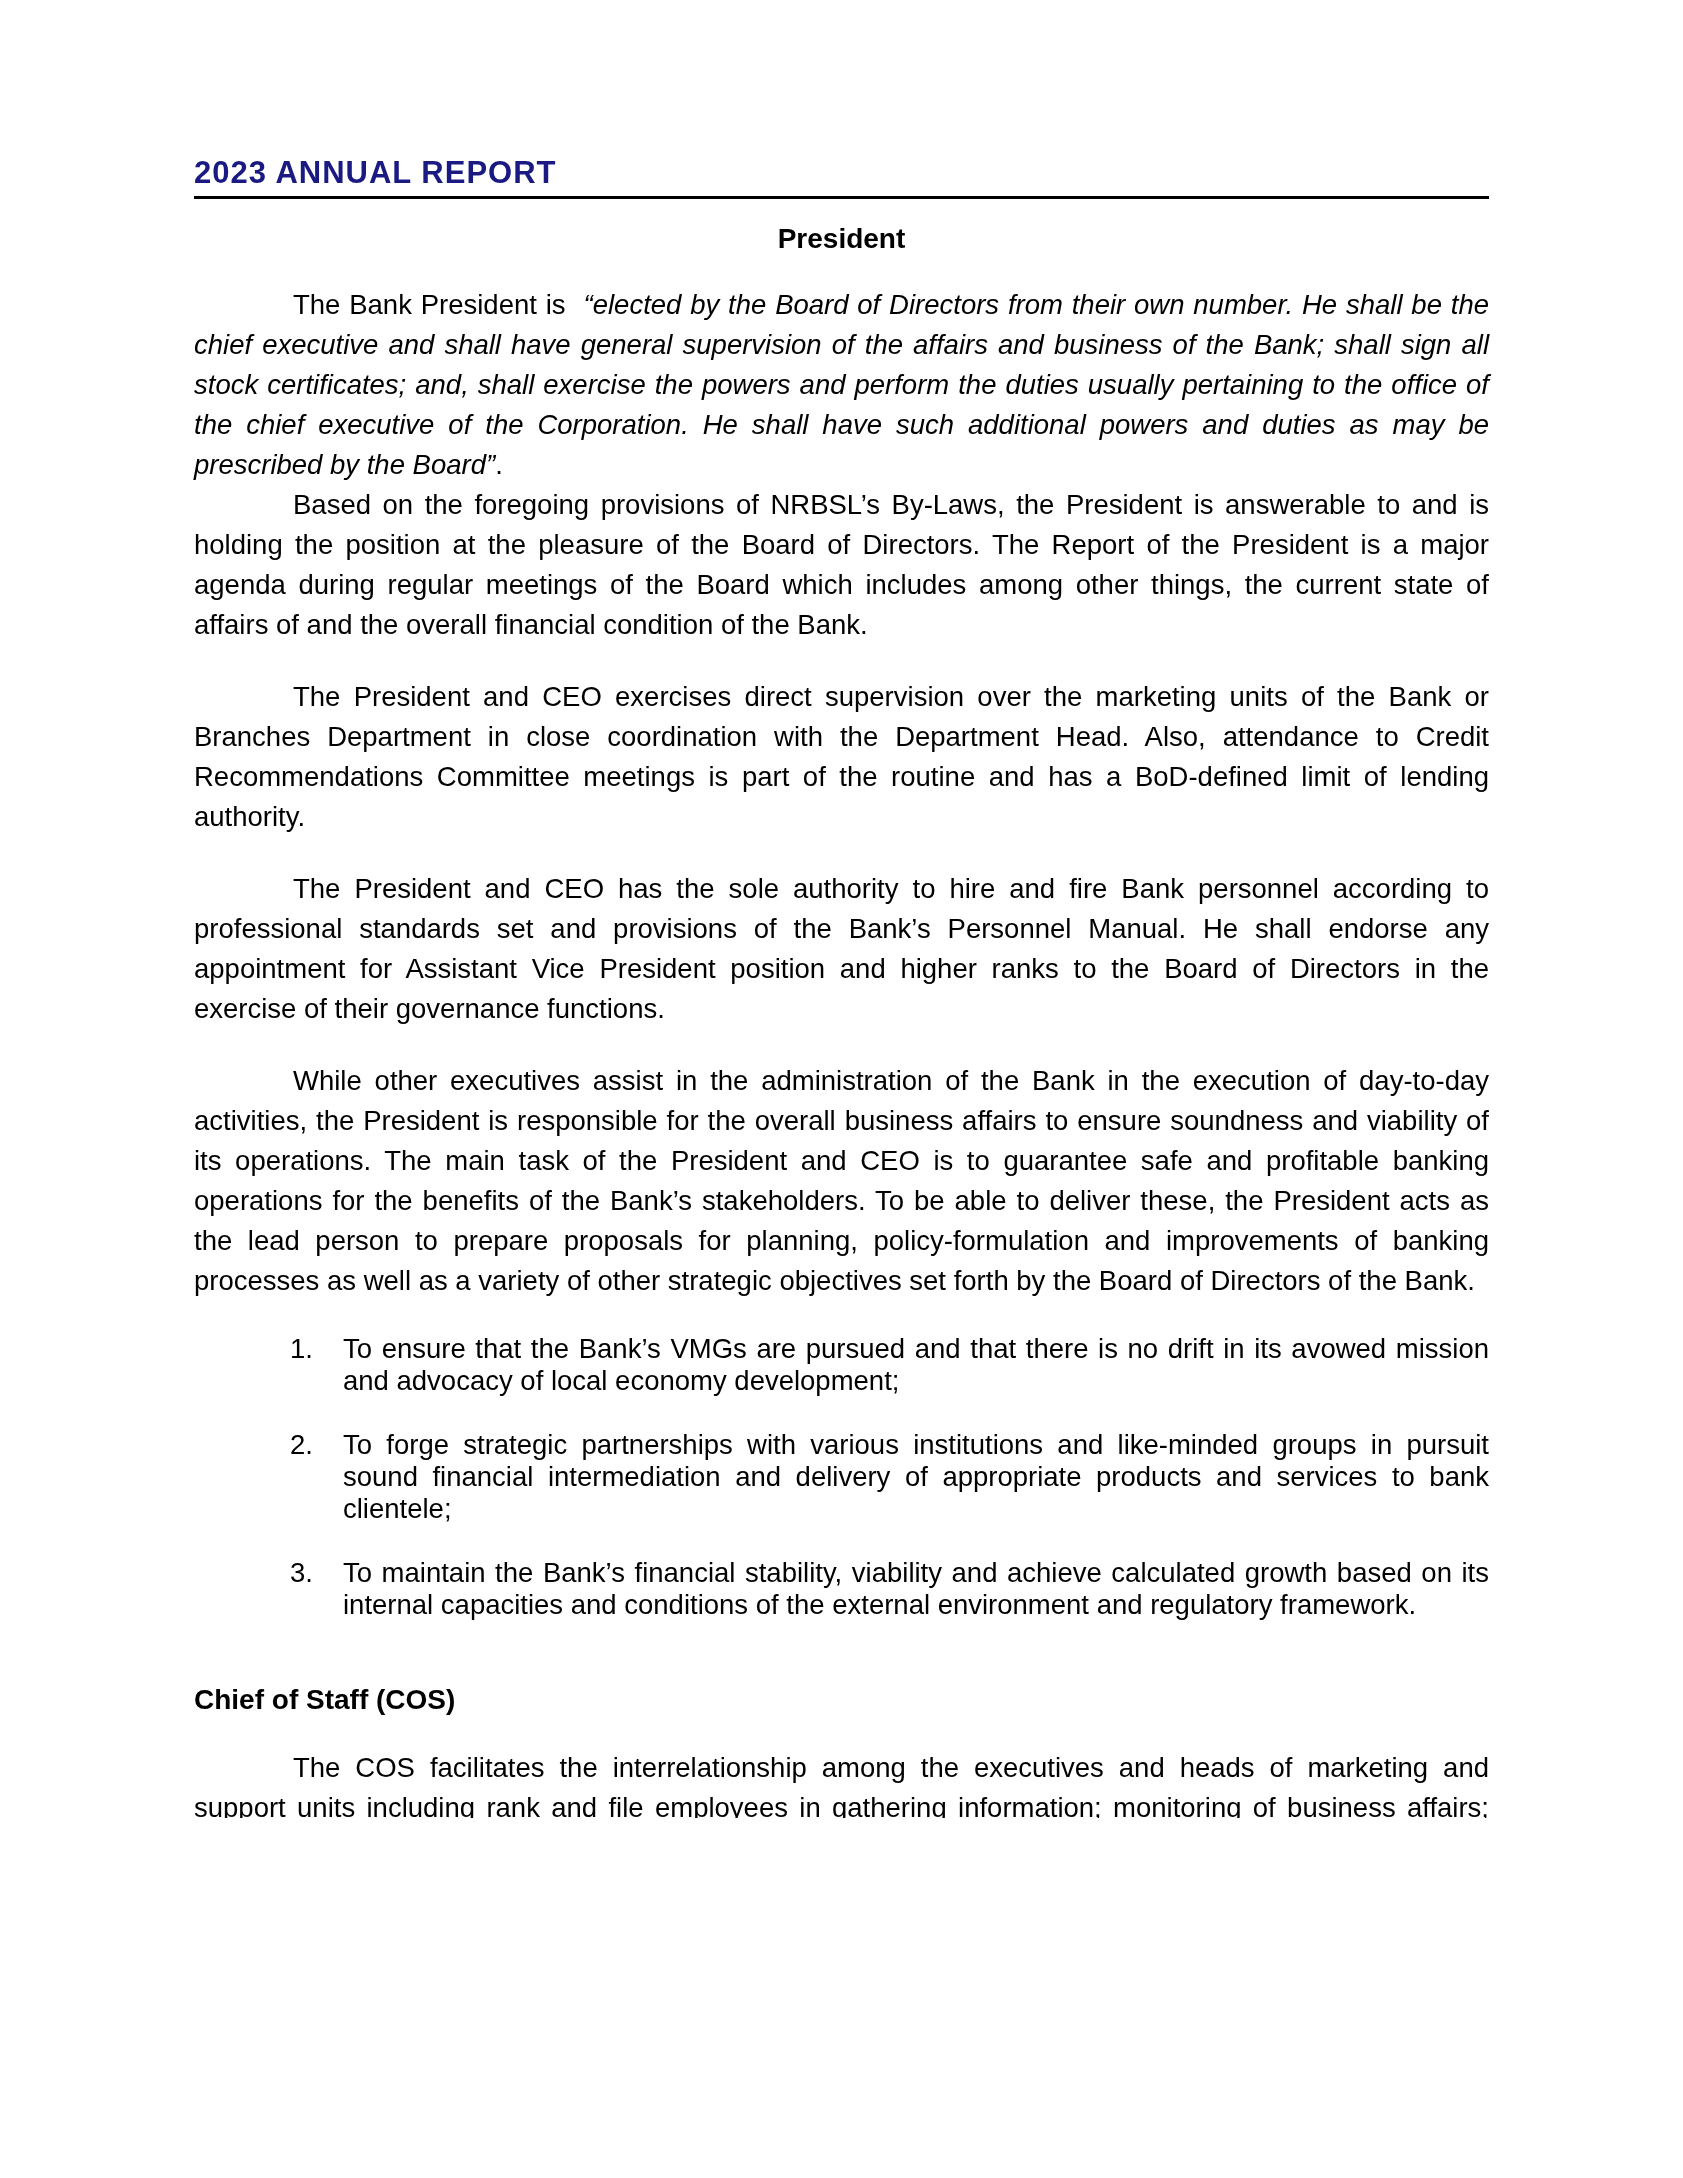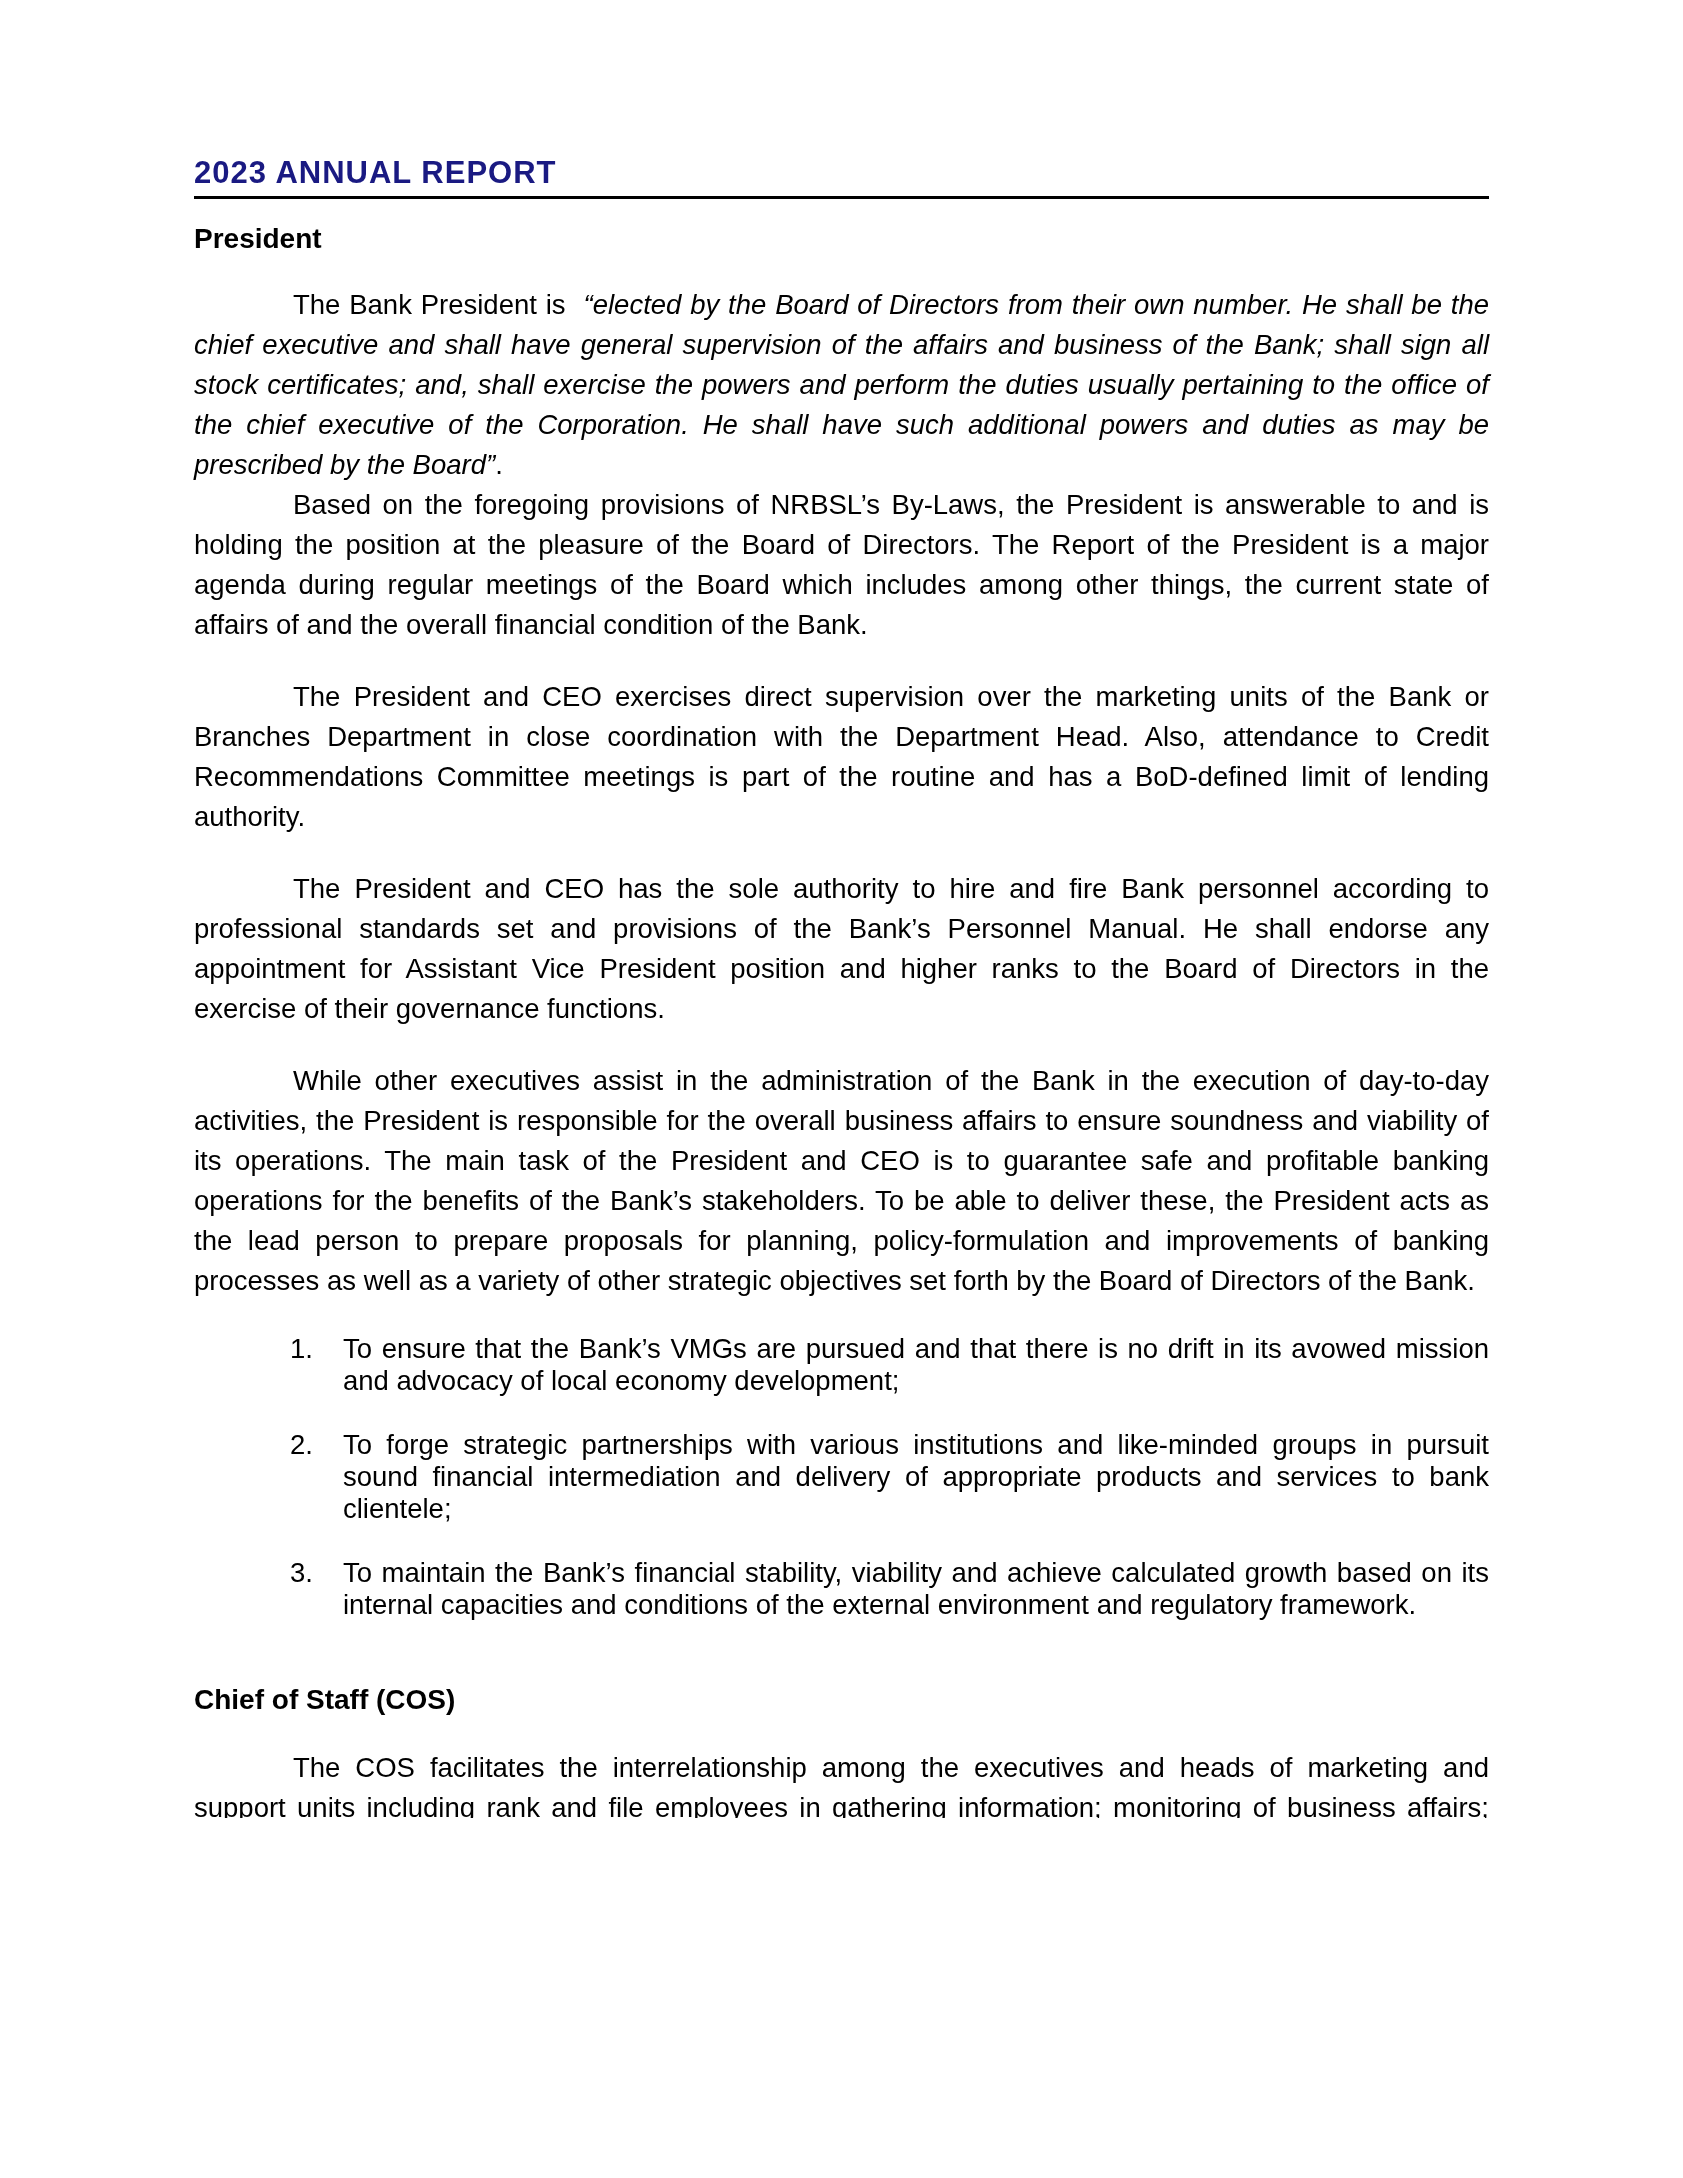--- a/index.html
+++ b/index.html
@@ -39,20 +39,21 @@
   }
   .doc-heading {
     margin: 0;
     font-size: 28px;
     line-height: 32px;
     font-weight: bold;
     color: #000000;
   }
   .doc-heading.president {
     margin-top: 24px;
+    text-align: center;
   }
   .doc-heading.cos {
     margin-top: 63px;
   }
   .body-p {
     margin: 0;
     font-size: 27.5px;
     line-height: 40px;
     text-align: justify;
     text-indent: 99px;

